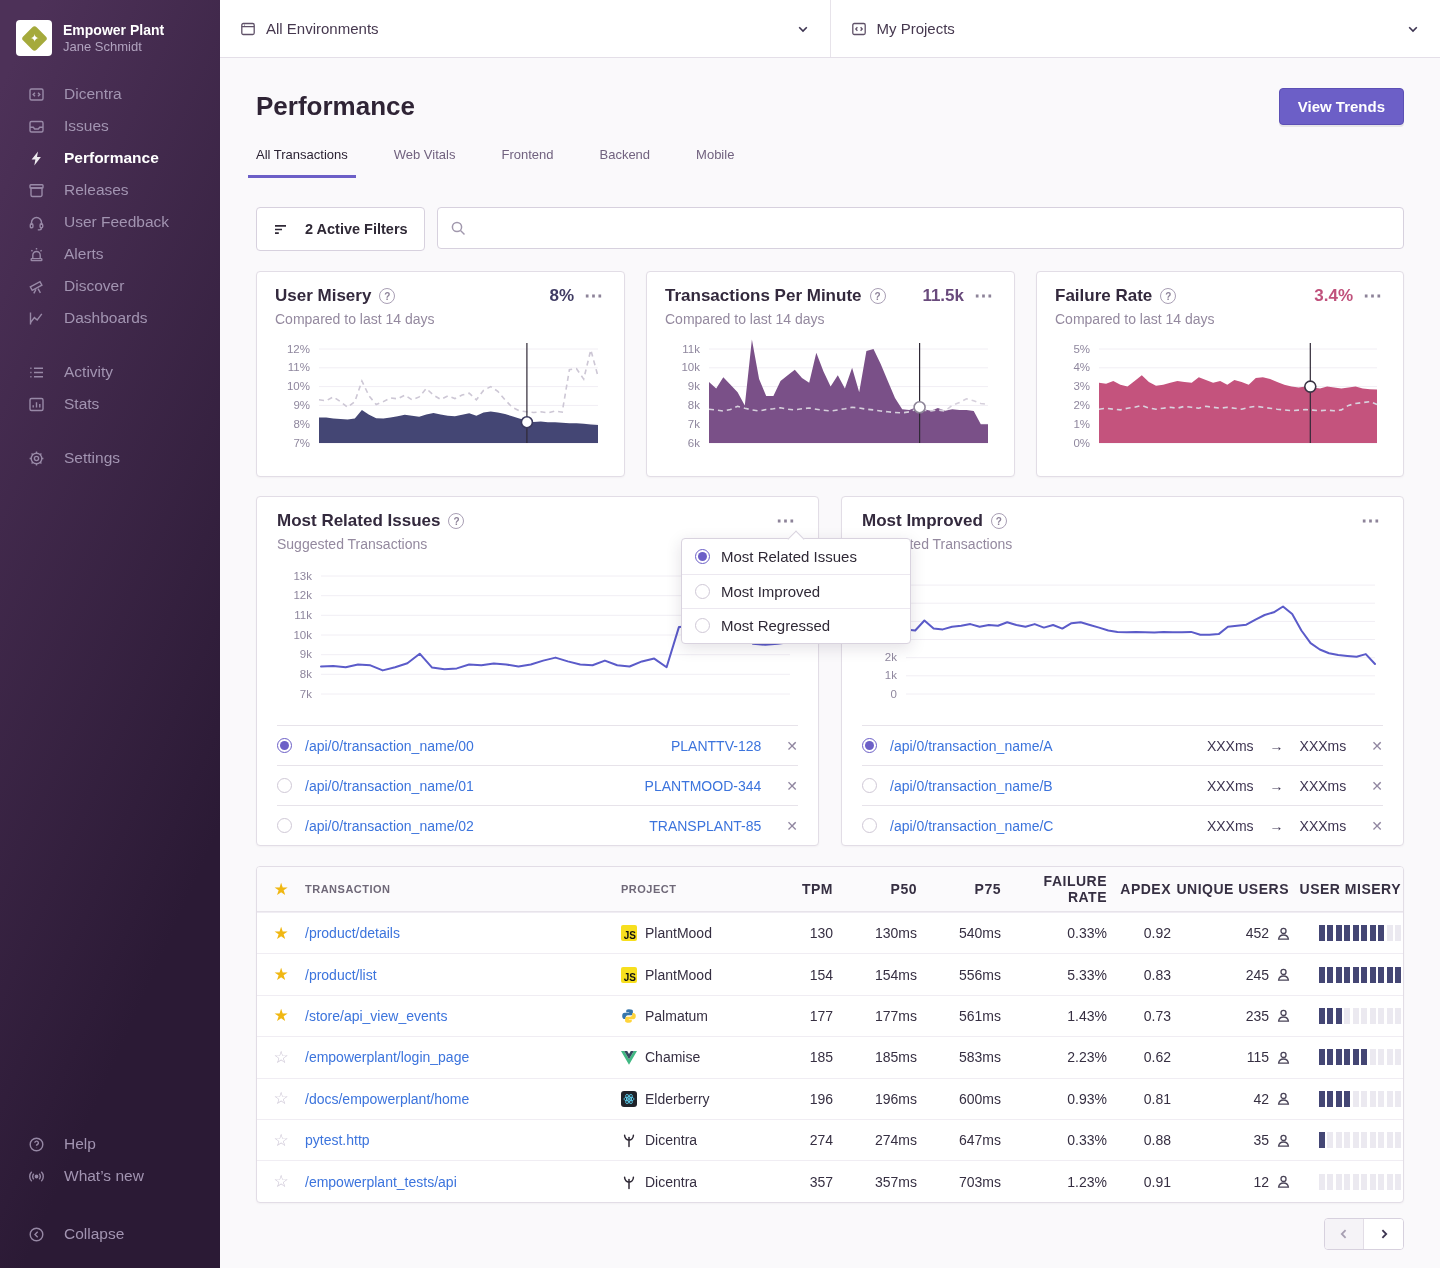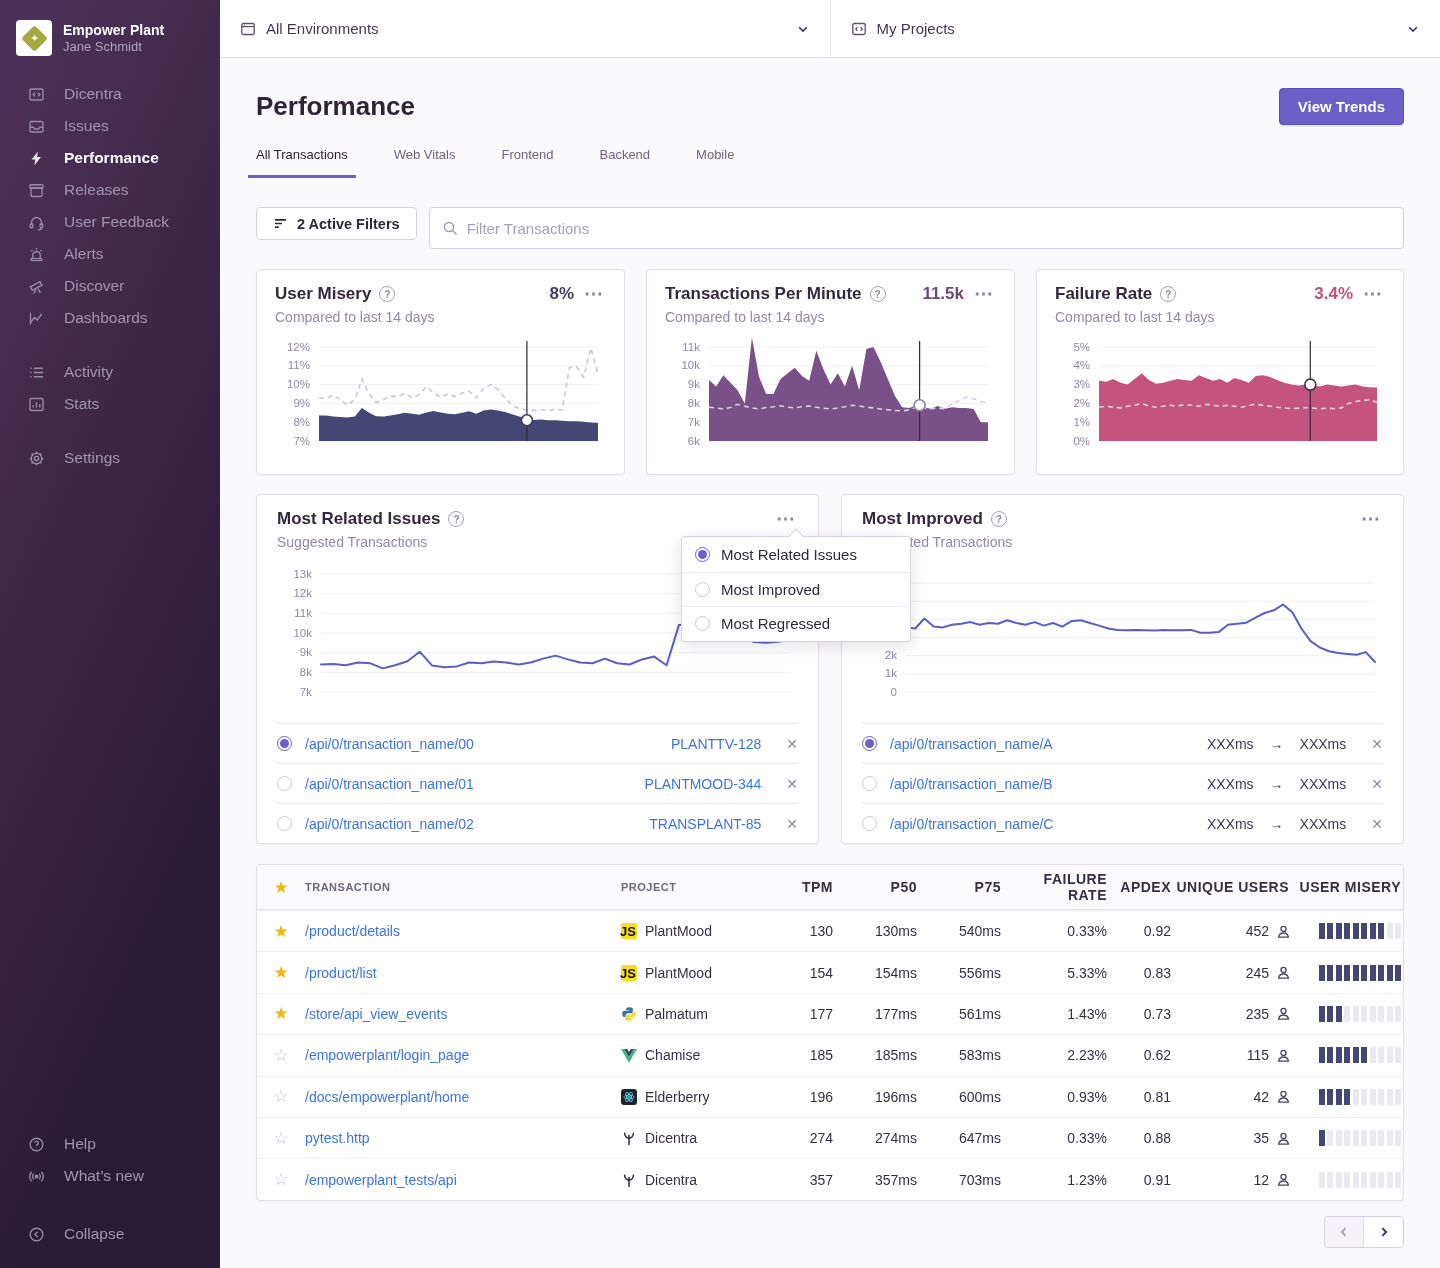--- a/index.html
+++ b/index.html
@@ -50,21 +50,21 @@
     background:#6c5fc7; color:#fff; font-size:15px; font-weight:600;
     border:1px solid #5c50b5; border-radius:4px; padding:9px 18px; cursor:pointer;
     box-shadow:0 2px 0 rgba(0,0,0,.08);
   }
   .tabs { margin-top:16px; display:flex; gap:30px; margin-left:-8px; }
   .tab { font-size:13px; color:#71627f; padding:6px 8px 13px; cursor:pointer; border-bottom:3px solid transparent; }
   .tab.active { color:#2b2233; font-weight:500; border-bottom-color:#6c5fc7; }
   .filter-row { margin-top:29px; display:flex; gap:12px; }
   .btn-filters {
     background:#fff; border:1px solid #d7d1de; border-radius:4px;
-    display:flex; align-items:center; gap:9px; padding:0 16px; height:33px;
+    display:flex; align-items:center; gap:17px; padding:0 16px; height:44px;
     font-size:14.5px; font-weight:600; color:#2f2936; cursor:pointer;
   }
   .search-box {
     flex:1; height:42px; background:#fff; border:1px solid #d7d1de; border-radius:4px;
     display:flex; align-items:center; padding:0 12px; gap:9px;
   }
   .search-box input { border:none; outline:none; flex:1; font-size:15px; font-family:inherit; color:#2f2936; background:transparent; }
   .search-box input::placeholder { color:#a79fb2; }
   .search-ico { color:#a198ad; display:flex; }
   
@@ -121,21 +121,21 @@
   .star.star-on { color:#f0b712; }
   .cell-link { color:#3c74dd; font-size:14px; text-decoration:none; cursor:pointer; white-space:nowrap; overflow:hidden; }
   .cell-proj { display:flex; align-items:center; gap:8px; font-size:14px; color:#362f42; }
   .num { text-align:right; font-size:14px; color:#362f42; padding-right:2px; }
   .cell-users { display:flex; align-items:center; justify-content:flex-end; gap:7px; font-size:14px; color:#362f42; }
   .user-ico { color:#4a4458; display:flex; }
   .cell-misery { display:flex; justify-content:flex-end; gap:2.5px; padding-right:2px; }
   .seg { width:6px; height:16px; background:#ebe9f0; }
   .seg.on { background:#444674; }
   .pi { width:16px; height:16px; display:flex; align-items:flex-end; justify-content:flex-end; flex:0 0 16px; }
-  .pi-js { background:#f7df1e; border-radius:2px; font-size:13px; font-weight:700; color:#111; padding:0 1px; }
+  .pi-js { background:#f7df1e; border-radius:2px; font-size:10px; font-weight:700; color:#111; padding:0 1px; }
   
   .pag-row { margin-top:15px; display:flex; justify-content:flex-end; }
   .pager { display:flex; border:1px solid #d7d1de; border-radius:4px; overflow:hidden; background:#fff; }
   .pg-btn { width:39px; height:30px; display:flex; align-items:center; justify-content:center; cursor:pointer; background:#fff; color:#3d3451; }
   .pg-btn.disabled { background:#f5f3f7; color:#a79fb2; border-right:1px solid #e2dde6; cursor:default; }
   svg { display:block; }
 </style>
 </head>
 <body>
 
@@ -343,21 +343,20 @@
           </span>
         <span>2 Active Filters</span>
       </button>
       <div class="search-box">
         <span class="search-ico">
             <svg width="16" height="16" viewBox="0 0 16 16" fill="none" stroke="currentColor" stroke-width="1.5">
               <circle cx="7" cy="7" r="4.6"></circle>
               <path d="m10.5 10.5 4 4"></path>
             </svg>
           </span>
-        <input type="text" placeholder="Filter Transactions" style="">
       </div>
     </div>
 
     <div class="cards-row">
       <div class="panel scard">
         <div class="card-head">
           <span class="card-title">User Misery</span>
           <span class="help-ico">?</span>
           <span class="card-spacer"></span>
           <span class="card-value" style="color:#403c64">8%</span>

